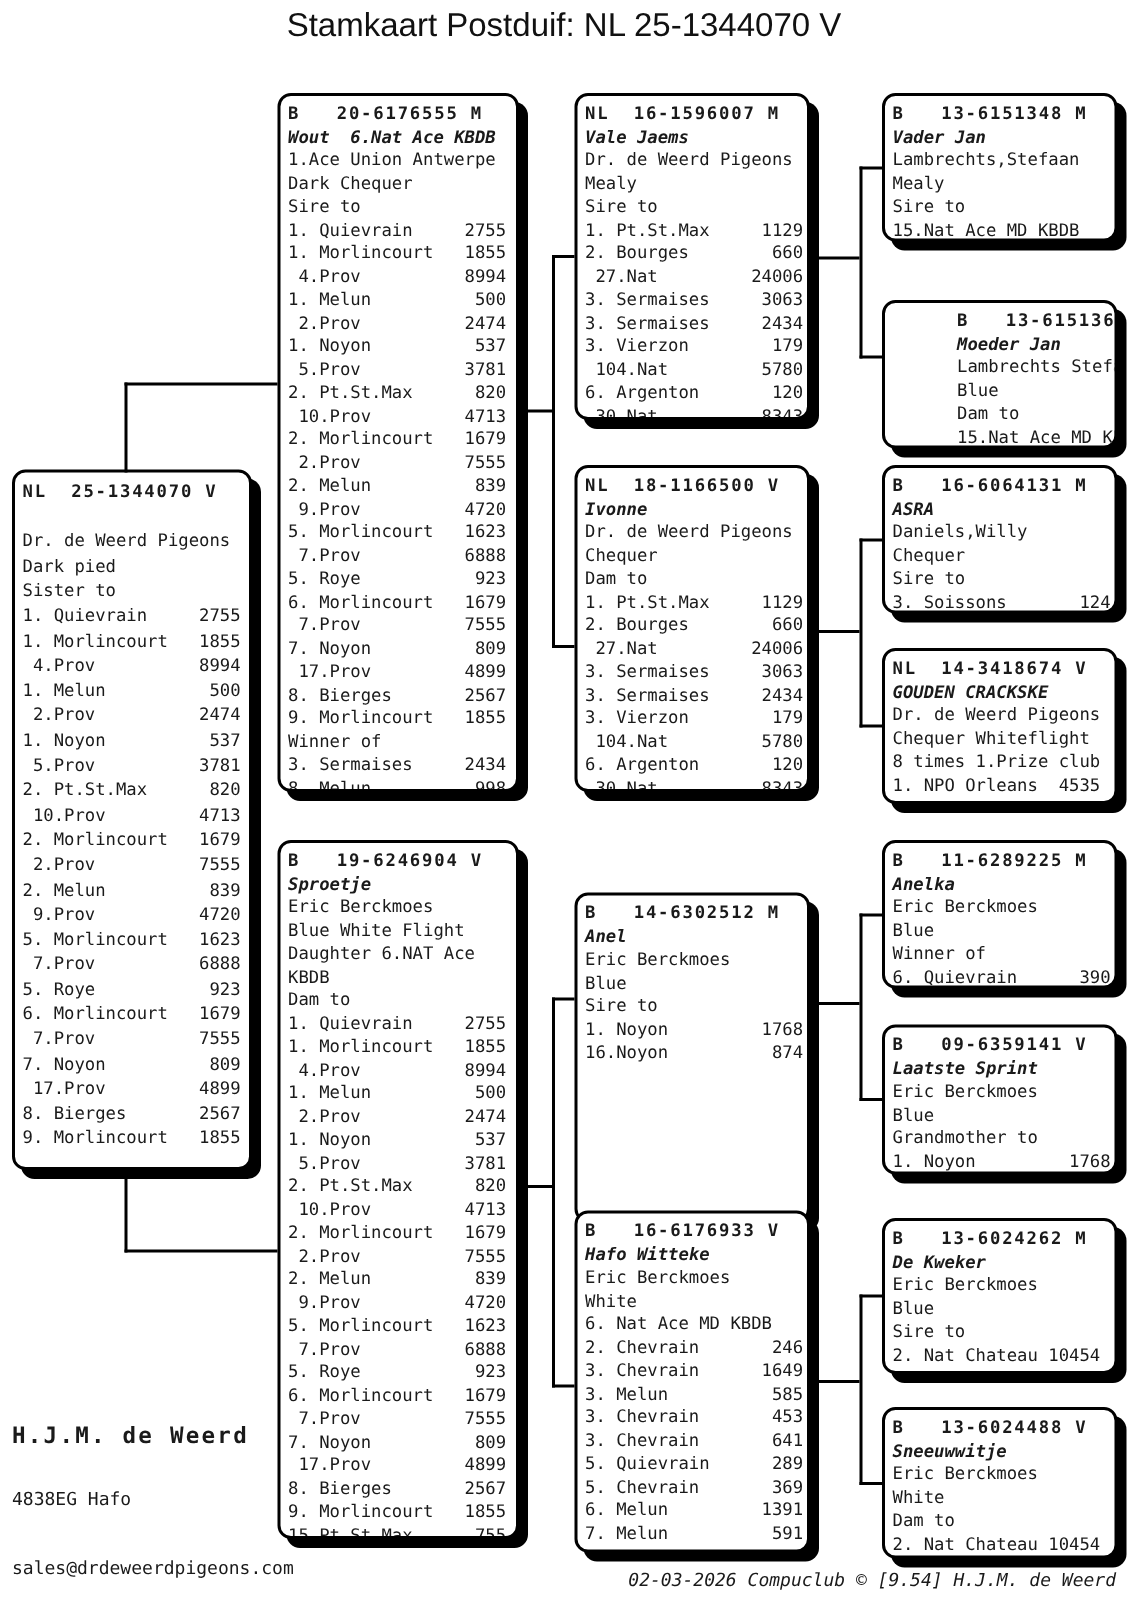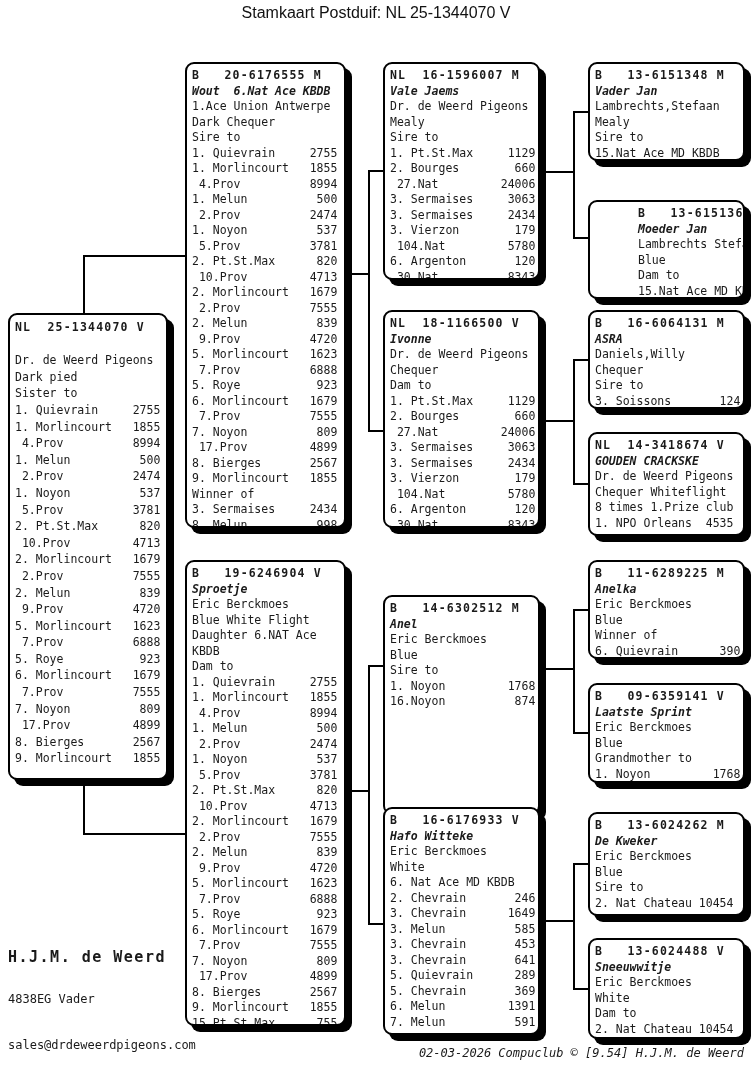--- a/index.html
+++ b/index.html
@@ -4,21 +4,21 @@
 <style>
   html,body { margin:0; padding:0; background:#ffffff; }
   #sheet {
     position:relative; width:752px; height:1080px; background:#ffffff;
     font-family:"DejaVu Sans Mono","Liberation Mono",monospace;
     color:#1a1a1a; overflow:hidden;
   }
   .title {
     position:absolute; left:0; top:4px; width:752px; text-align:center;
     font-family:"Liberation Sans","DejaVu Sans",sans-serif;
-    font-size:16px; color:#111;
+    font-size:22px; color:#111;
   }
   .pbox {
     position:absolute; background:#fff;
     border:2px solid #000; border-radius:9px;
     box-shadow:6px 6px 0 #000;
     padding:4px 0 0 5px; overflow:hidden; box-sizing:border-box;
   }
   .ln { white-space:pre; font-size:11.5px; line-height:15.5px; height:15.5px; }
   .lh16 .ln { line-height:16.6px; height:16.6px; }
   .ln-h  { font-weight:bold; letter-spacing:1.2px; }
@@ -296,16 +296,16 @@
   <div class="cline" style="left:573px;top:609px;width:2px;height:125px;"></div>
   <div class="cline" style="left:573px;top:609px;width:15px;height:2px;"></div>
   <div class="cline" style="left:573px;top:732px;width:15px;height:2px;"></div>
 
   <div class="cline" style="left:540px;top:920px;width:33px;height:2px;"></div>
   <div class="cline" style="left:573px;top:863px;width:2px;height:127px;"></div>
   <div class="cline" style="left:573px;top:863px;width:15px;height:2px;"></div>
   <div class="cline" style="left:573px;top:988px;width:15px;height:2px;"></div>
 
   <div class="owner-name">H.J.M. de Weerd</div>
-  <div class="owner-addr">4838EG  Vader</div>
+  <div class="owner-addr">4838EG  Hafo</div>
   <div class="owner-email">sales@drdeweerdpigeons.com</div>
   <div class="print-footer">02-03-2026   Compuclub © [9.54]  H.J.M. de Weerd</div>
 </div>
 
 </body></html>

